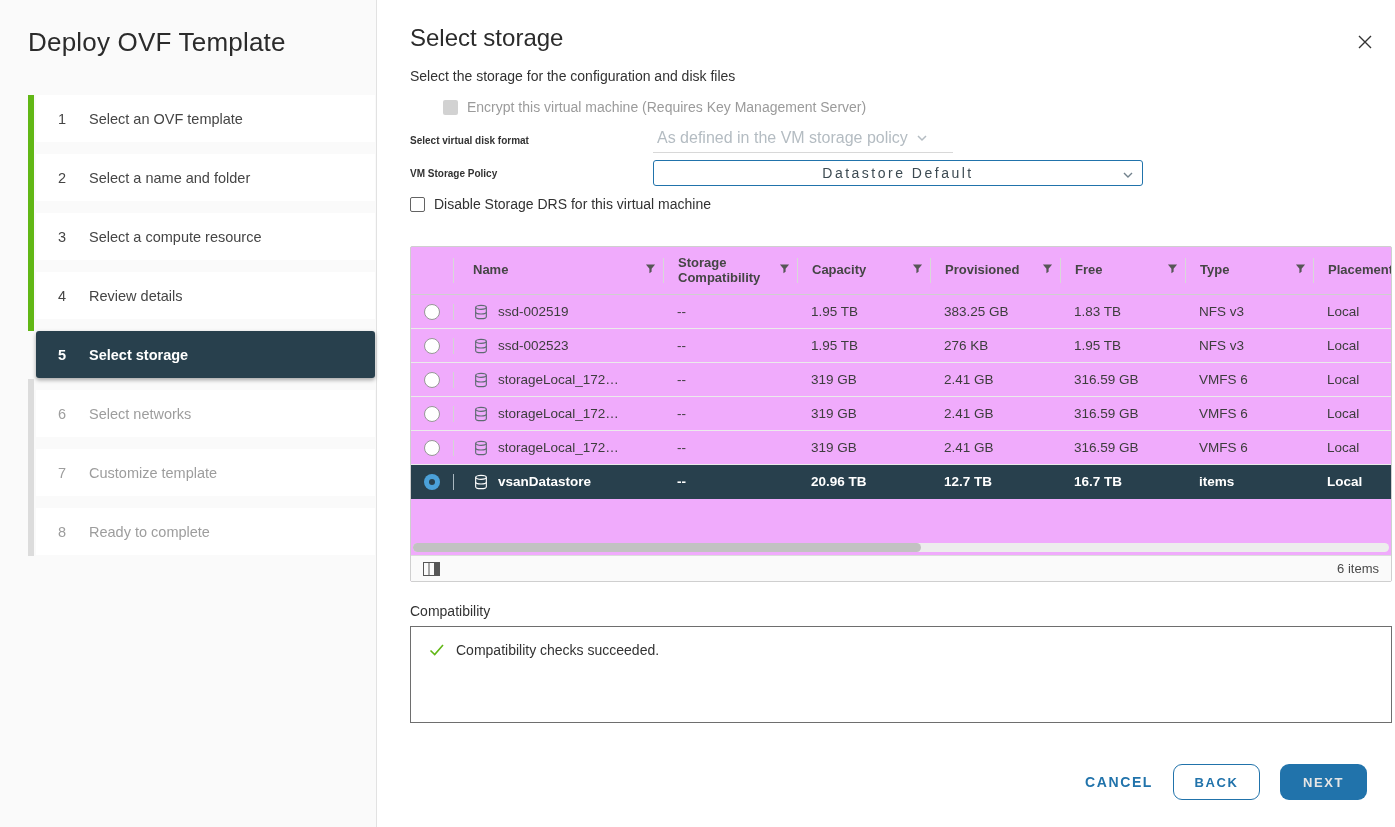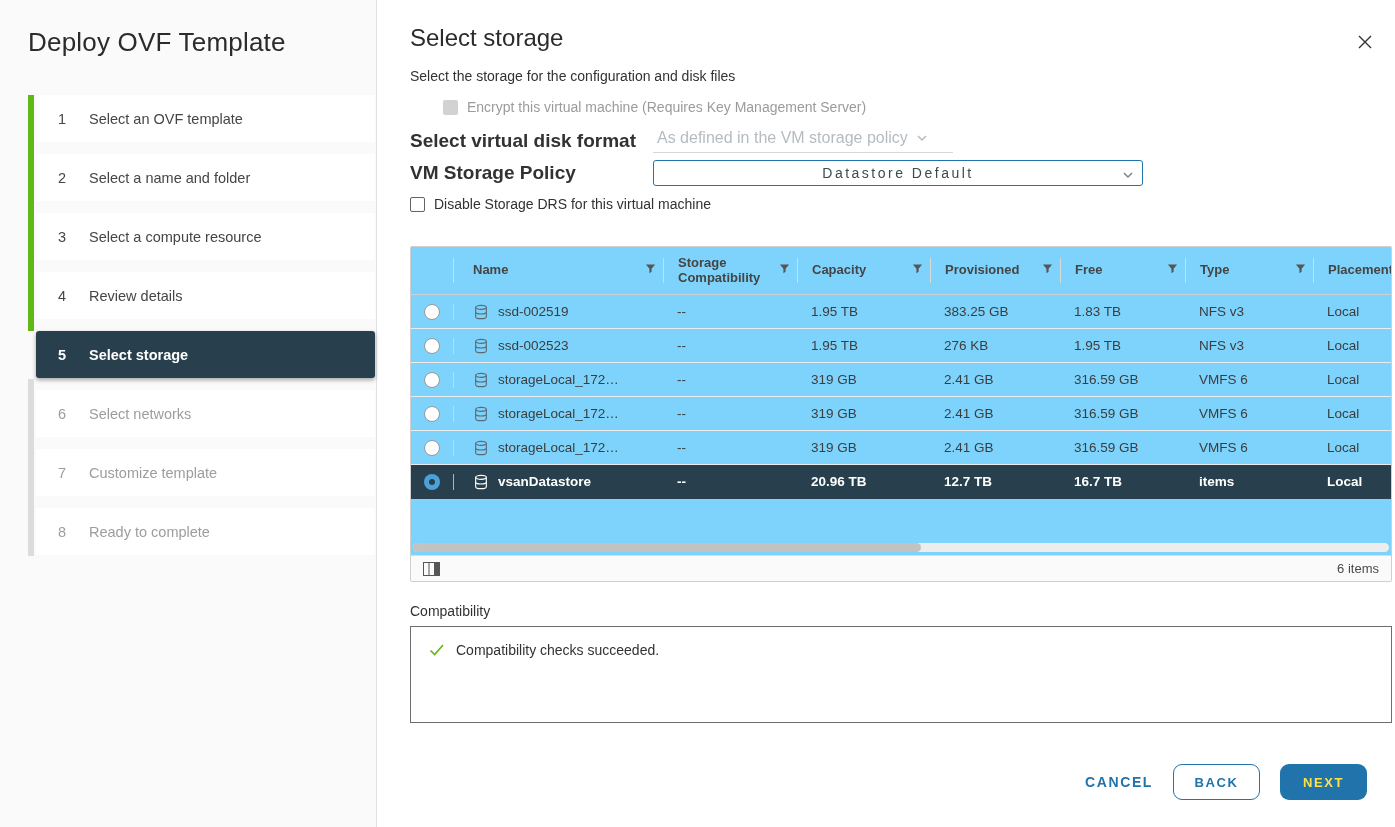--- a/index.html
+++ b/index.html
@@ -30,30 +30,30 @@
 
   .cb { width:15px; height:15px; border-radius:2px; flex:none; }
   .cb-disabled { background:#d2d2d2; }
   .cb-empty { background:#fff; border:1px solid #636363; }
   .row-encrypt { margin-top:15px; display:flex; align-items:center; gap:9px; font-size:14px; color:#9b9b9b;padding-left:33px; }
   .row-drs { margin-top:10px; display:flex; align-items:center; gap:9px; font-size:14px; color:#323232; }
 
   .form-row { display:flex; align-items:center; }
   .fr1 { margin-top:13px; }
   .fr2 { margin-top:7px; }
-  .form-label { width:243px; flex:none; font-size:19px; font-weight:700; color:#323232; }
+  .form-label { width:243px; flex:none; font-size:10px; font-weight:700; color:#323232; }
   .select-disabled { width:300px; display:flex; align-items:center; gap:8px; padding:1px 4px 5px 4px;
                      border-bottom:1px solid #d8d8d8; font-size:16px; color:#b4bcc2; }
   .select-policy { width:490px; height:26px; border:1px solid #2173ab; border-radius:3px; background:#fff;
                    position:relative; display:flex; align-items:center; cursor:pointer; }
   .select-policy .val { flex:1; text-align:center; font-size:14px; letter-spacing:2.5px; color:#3c4a52; }
   .select-policy .chev { position:absolute; right:8px; top:6px; }
 
   
-  .dg { margin-top:34px; width:982px; border:1px solid #cfcfcf; border-radius:2px; background:#7dd3fc; }
+  .dg { margin-top:34px; width:982px; border:1px solid #cfcfcf; border-radius:2px; background:#f0abfc; }
   .dg-clip { overflow:hidden; }
   .dg-inner { width:1023px; }
   .dg-head { display:flex; height:48px; border-bottom:1px solid #cfcfcf; align-items:stretch; }
   .hcell { position:relative; display:flex; align-items:center; padding:0 24px 0 14px;
            font-size:13px; font-weight:600; color:#454545; line-height:1.15; }
   .hcell::after { content:""; position:absolute; right:0; top:11px; bottom:11px; width:1px; background:#d8d8d8; }
   .hcell.hlast::after { display:none; }
   .hcell .funnel { position:absolute; right:8px; top:50%; transform:translateY(-50%); cursor:pointer; }
   .hname { padding-left:19px; }
   .c0 { width:43px; flex:none; padding:0; }
@@ -94,21 +94,21 @@
   .compat-label { margin-top:21px; font-size:14px; color:#323232; }
   .compat-box { margin-top:7px; width:982px; height:97px; border:1px solid #6e6e6e; background:#fff; padding:14px 17px; }
   .compat-msg { display:flex; align-items:center; gap:10px; font-size:14px; color:#323232; }
 
   
   .actions { margin-top:41px; display:flex; align-items:center; justify-content:flex-end; gap:20px; padding-right:25px; }
   .btn-link { color:#2173ab; font-size:14px; font-weight:700; letter-spacing:1.6px; cursor:pointer; }
   .btn { height:36px; min-width:87px; padding:0 17px; border-radius:9px; display:flex; align-items:center;
          justify-content:center; font-size:13px; font-weight:700; letter-spacing:1.6px; cursor:pointer; }
   .btn-outline { border:1px solid #2173ab; color:#2173ab; background:#fff; }
-  .btn-primary { background:#2173ab; color:#fde047; }
+  .btn-primary { background:#2173ab; color:#e5e5e5; }
 </style>
 </head>
 <body>
 
 <div class="app">
 
   <div class="sidebar">
     <div class="wizard-title">Deploy OVF Template</div>
     <div class="steps">
       <div class="bar bar-green"></div>

